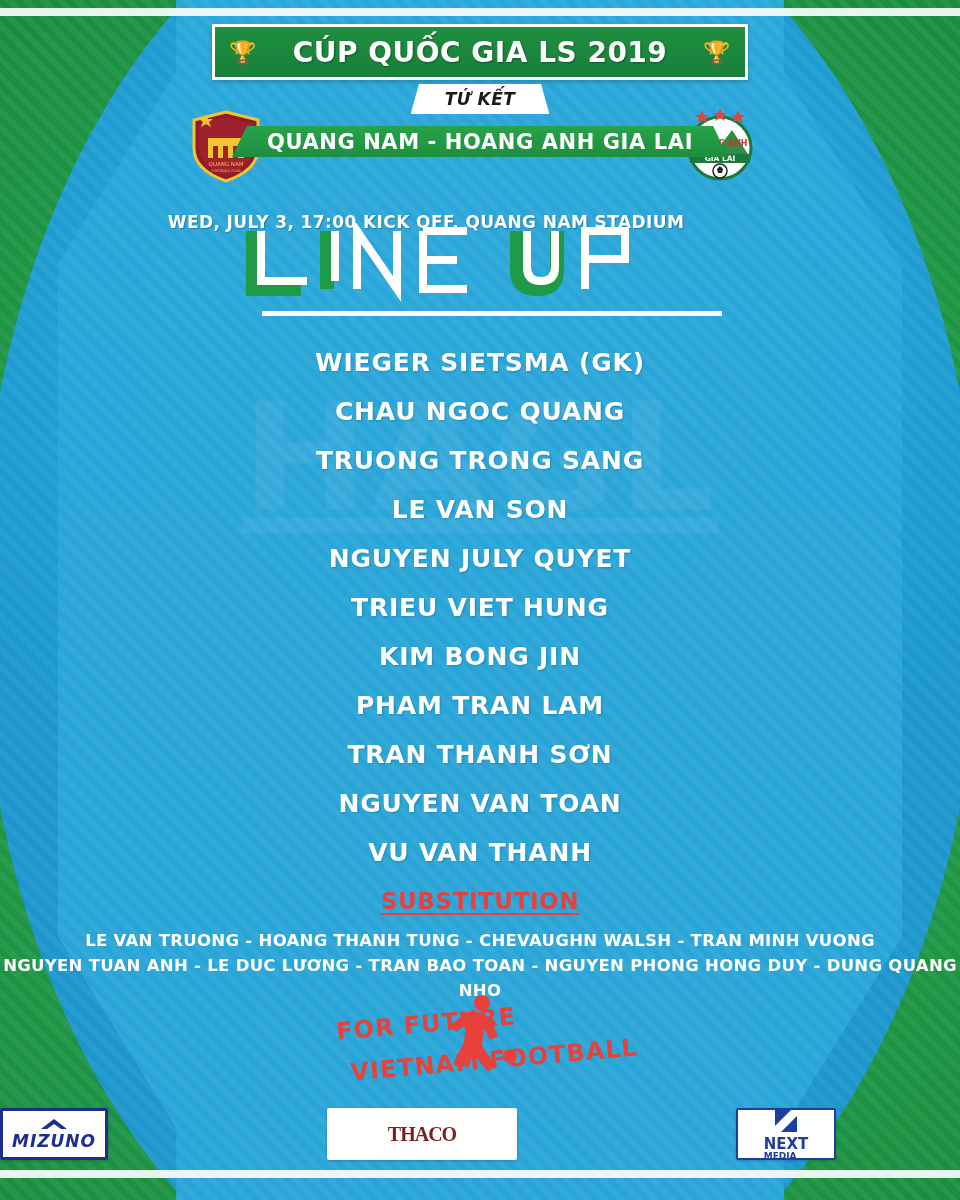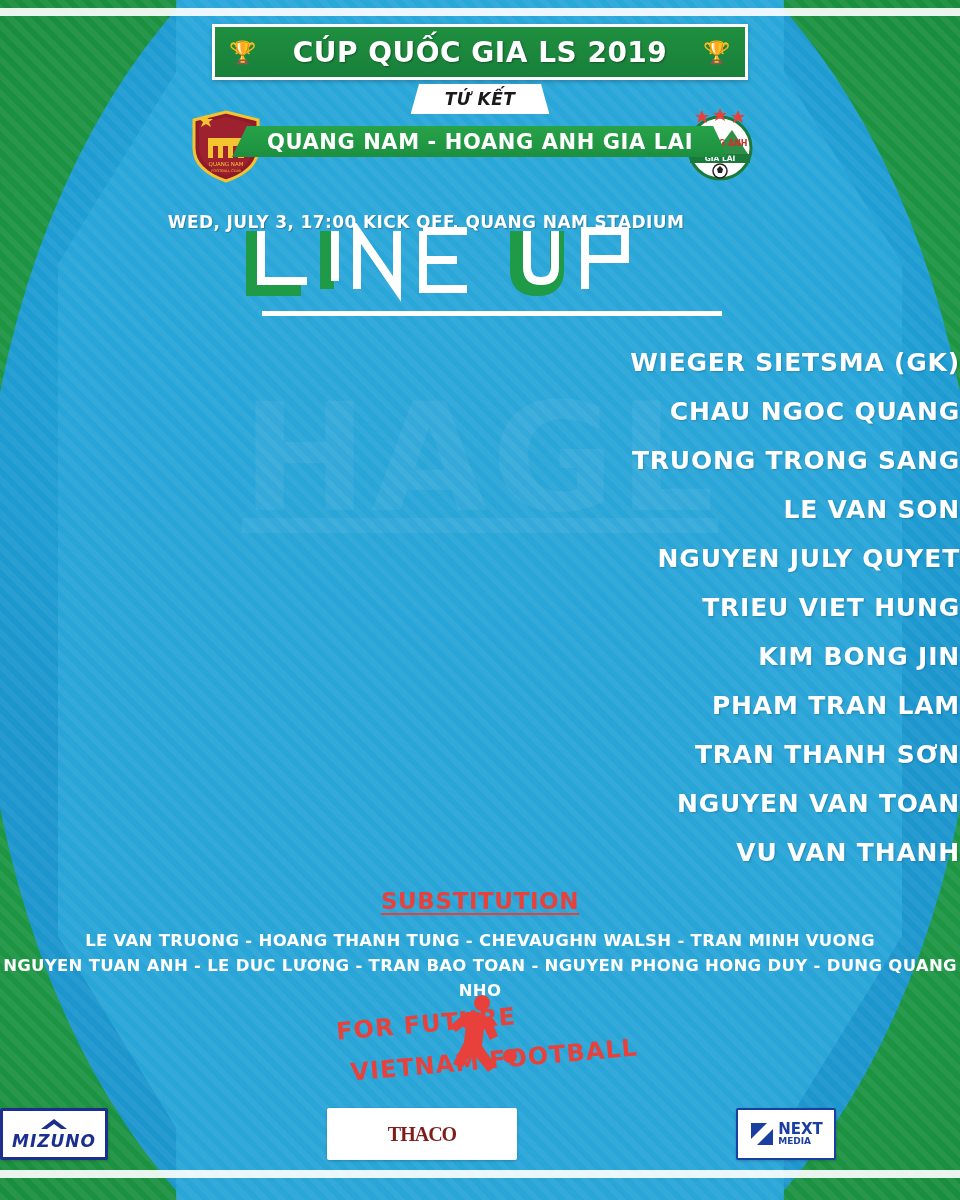--- a/index.html
+++ b/index.html
@@ -95,21 +95,21 @@
     position:absolute;left:0;top:218px;width:960px;height:100px;
     display:flex;align-items:center;justify-content:center;
   }
   .lineup .underline{
     position:absolute;left:262px;bottom:2px;width:460px;height:5px;background:#ffffff;
   }
 
   
   .players{
     position:absolute;left:0;top:338px;width:960px;
-    text-align:right;
+    text-align:center;
   }
   .player{
     color:#ffffff;font-size:25px;font-weight:bold;letter-spacing:.8px;
     line-height:49px;text-shadow:1px 1px 2px rgba(0,0,0,.18);
   }
 
   .sub-title{
     position:absolute;left:0;top:888px;width:960px;text-align:center;
     color:#e8413c;font-size:23px;font-weight:bold;letter-spacing:.6px;
     text-decoration:underline;text-underline-offset:4px;
@@ -144,21 +144,21 @@
   }
   .sponsor{
     background:#ffffff;height:52px;display:flex;align-items:center;justify-content:center;
     border-radius:2px;box-shadow:0 1px 3px rgba(0,0,0,.2);
   }
   .sp-mizuno{width:108px;border:3px solid #1c2f8f;box-sizing:border-box;flex-direction:column;}
   .sp-thaco{width:190px;}
   .sp-next{width:100px;border:2px solid #1b3fa0;box-sizing:border-box;}
   .mizuno-txt{color:#1c2f8f;font-size:17px;font-weight:bold;letter-spacing:1px;font-style:italic;}
   .thaco-txt{color:#7f1d1d;font-size:20px;font-weight:bold;letter-spacing:-1px;font-family:Liberation Serif, serif;}
-  .next-wrap{display:flex;align-items:center;gap:3px;}
+  .next-wrap{display:flex;align-items:center;gap:3px;flex-direction:column;}
   .next-txt{line-height:1;text-align:left;}
   .next-txt .n1{color:#1b3fa0;font-size:15px;font-weight:bold;display:block;}
   .next-txt .n2{color:#1b3fa0;font-size:9px;font-weight:bold;display:block;}
 </style>
 </head>
 <body>
 
 <div class="poster">
 
   <div class="blue-bg"></div>

